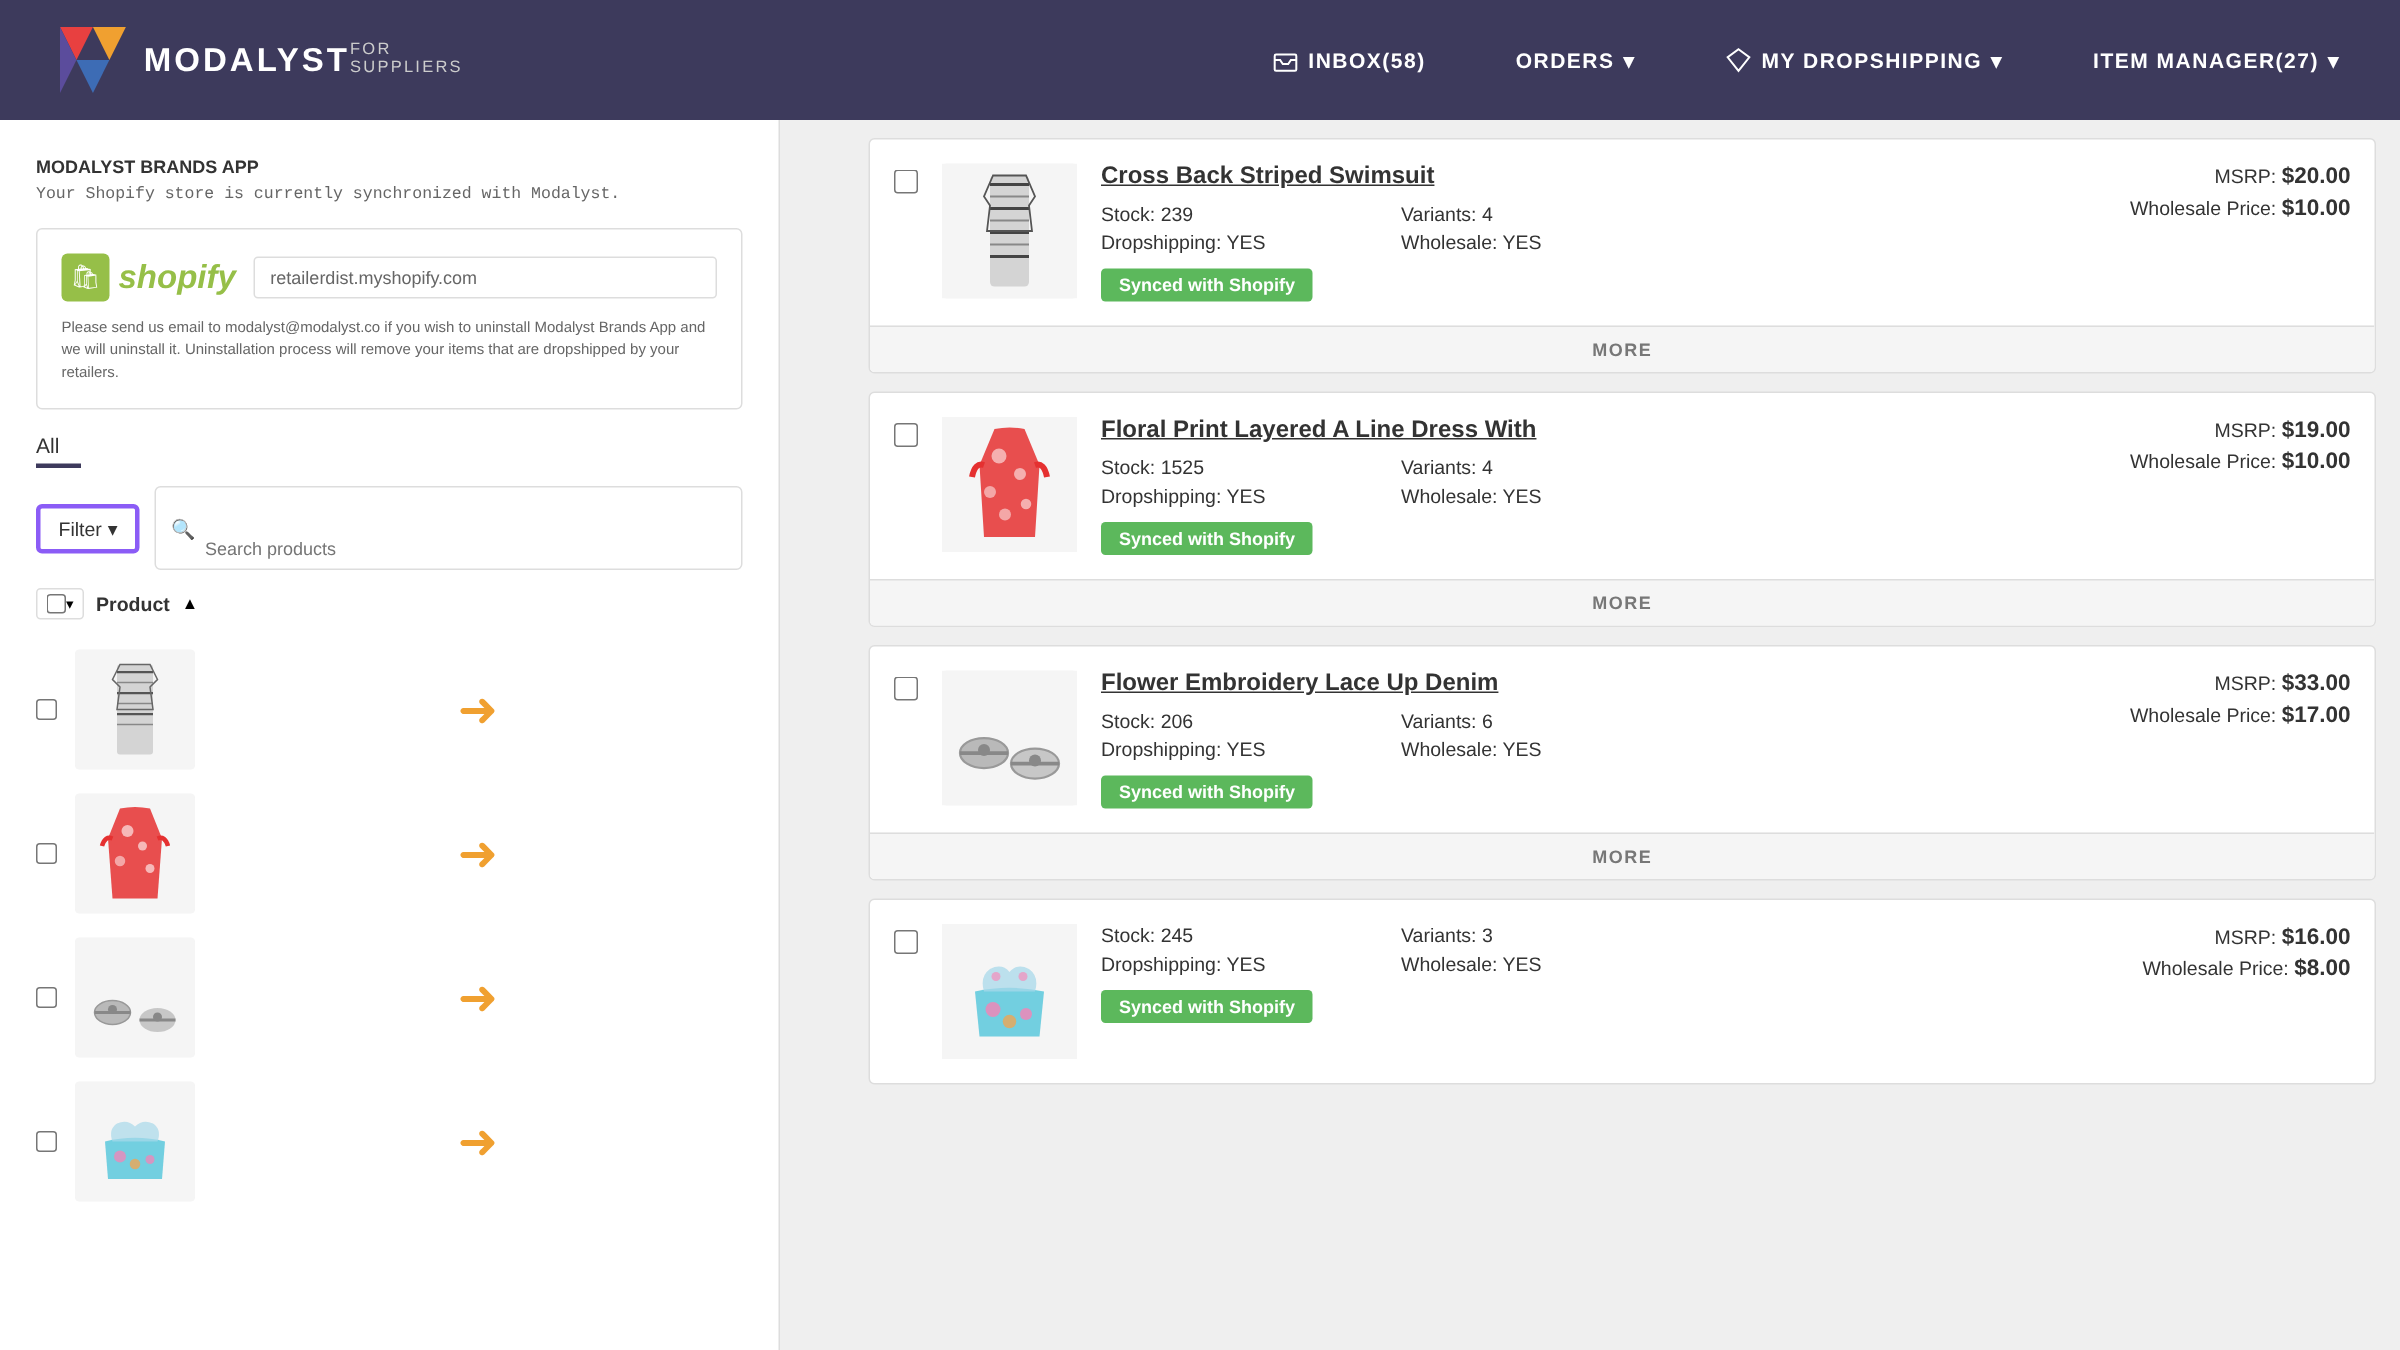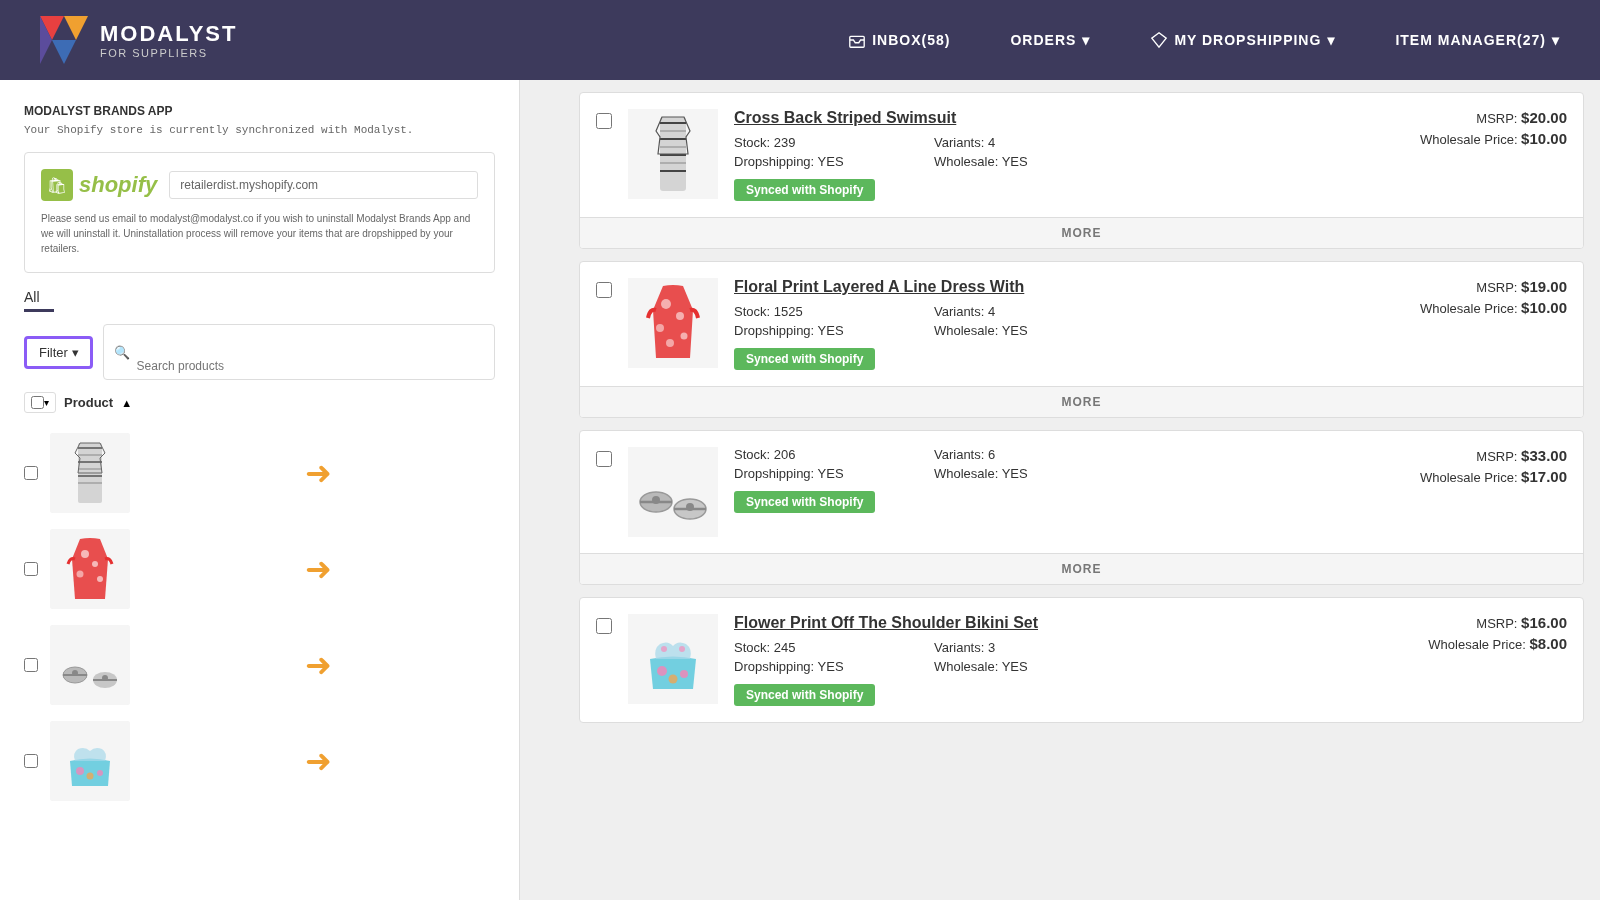--- a/index.html
+++ b/index.html
@@ -18,21 +18,21 @@
       align-items: center;
       gap: 12px;
       width: 280px;
     }
     .logo-icon {
       width: 48px;
       height: 48px;
     }
     .logo-text {
       display: flex;
-      flex-direction: column;
+      flex-direction: row;
     }
     .logo-title {
       color: white;
       font-size: 22px;
       font-weight: bold;
       letter-spacing: 2px;
     }
     .logo-subtitle {
       color: #ccc;
       font-size: 11px;
@@ -583,20 +583,21 @@
             <ellipse cx="28" cy="55" rx="16" ry="10" fill="none" stroke="#999" stroke-width="1.5"></ellipse>
             <ellipse cx="62" cy="62" rx="16" ry="10" fill="#bbb" opacity="0.8"></ellipse>
             <ellipse cx="62" cy="62" rx="16" ry="10" fill="none" stroke="#999" stroke-width="1.5"></ellipse>
             <line x1="12" y1="55" x2="44" y2="55" stroke="#888" stroke-width="2.5"></line>
             <line x1="46" y1="62" x2="78" y2="62" stroke="#888" stroke-width="2.5"></line>
             <circle cx="28" cy="53" r="4" fill="#888"></circle>
             <circle cx="62" cy="60" r="4" fill="#888"></circle>
           </svg>
         </div>
         <div class="product-card-details">
+          <div class="product-card-name">Flower Embroidery Lace Up Denim</div>
           <div class="product-card-meta">
             <span>Stock: <b>206</b></span>
             <span>Variants: <b>6</b></span>
             <span>Dropshipping: <b>YES</b></span>
             <span>Wholesale: <b>YES</b></span>
           </div>
           <span class="synced-badge">Synced with Shopify</span>
         </div>
         <div class="product-card-price">
           <div class="msrp">MSRP: <span class="price-val">$33.00</span></div>
@@ -615,21 +616,20 @@
             <path d="M22,45 Q45,40 68,45 L65,75 L25,75 Z" fill="#5bc8dc" opacity="0.85"></path>
             <circle cx="34" cy="57" r="5" fill="#ff7eb3" opacity="0.75"></circle>
             <circle cx="56" cy="60" r="4" fill="#ff7eb3" opacity="0.75"></circle>
             <circle cx="45" cy="65" r="4.5" fill="#ff9f40" opacity="0.7"></circle>
             <path d="M28,45 Q25,35 32,30 Q40,26 45,32 Q50,26 58,30 Q65,35 62,45" fill="#a8d8ea" opacity="0.75"></path>
             <circle cx="36" cy="35" r="3" fill="#ff7eb3" opacity="0.6"></circle>
             <circle cx="54" cy="35" r="3" fill="#ff7eb3" opacity="0.6"></circle>
           </svg>
         </div>
         <div class="product-card-details">
-          <div class="product-card-name">Flower Print Off The Shoulder Bikini Set</div>
           <div class="product-card-meta">
             <span>Stock: <b>245</b></span>
             <span>Variants: <b>3</b></span>
             <span>Dropshipping: <b>YES</b></span>
             <span>Wholesale: <b>YES</b></span>
           </div>
           <span class="synced-badge">Synced with Shopify</span>
         </div>
         <div class="product-card-price">
           <div class="msrp">MSRP: <span class="price-val">$16.00</span></div>

